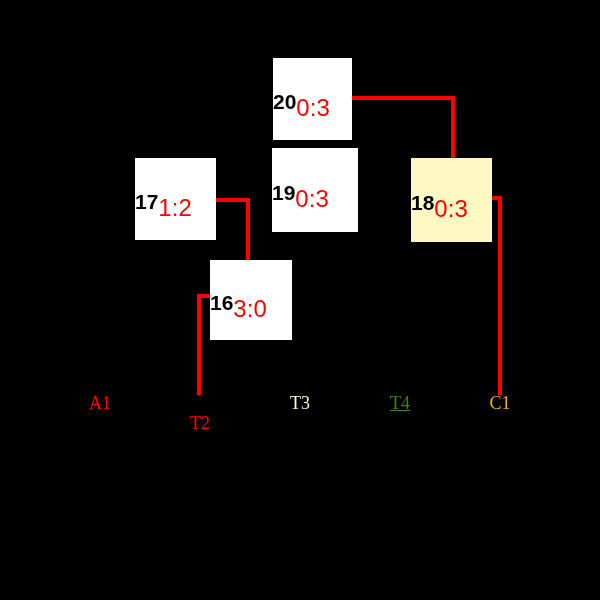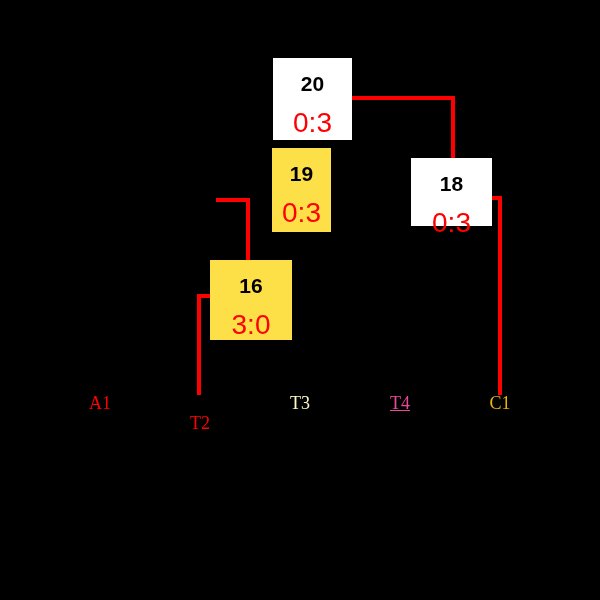--- a/index.html
+++ b/index.html
@@ -13,38 +13,37 @@
     height: 600px;
     background: #000000;
     overflow: hidden;
     font-family: "Liberation Sans", sans-serif;
   }
   .node-box {
     position: absolute;
     background: #FFFFFF;
     box-sizing: border-box;
     display: flex;
-    flex-direction: column;
     align-items: center;
     justify-content: flex-start;
-    padding-top: 14px;
+    padding-top: 6px;
   }
   .node-id {
     color: #000000;
     font-family: "Liberation Sans", sans-serif;
     font-weight: bold;
     font-size: 21px;
     line-height: 24px;
     letter-spacing: 0px;
   }
   .node-score {
     color: #FF0000;
     font-family: "Liberation Sans", sans-serif;
     font-weight: normal;
-    font-size: 28px;
+    font-size: 24px;
     line-height: 30px;
     margin-top: 12px;
   }
   .edge {
     position: absolute;
     background: #FF0000;
   }
   .leaf-label {
     position: absolute;
     color: #FF0000;
@@ -68,35 +67,39 @@
   <div class="edge" id="e4" style="left: 197px; top: 294px; width: 16px; height: 4px; background: rgb(255, 0, 0);"></div>
   <div class="edge" id="e5" style="left: 197px; top: 294px; width: 4px; height: 101px; background: rgb(255, 0, 0);"></div>
   <div class="edge" id="e6" style="left: 489px; top: 196px; width: 13px; height: 4px; background: rgb(255, 0, 0);"></div>
   <div class="edge" id="e7" style="left: 498px; top: 196px; width: 4px; height: 199px; background: rgb(255, 0, 0);"></div>
 
   <div class="node-box" id="n0" style="left: 273px; top: 58px; width: 79px; height: 82px; background: rgb(255, 255, 255);">
     <span class="node-id" style="color: rgb(0, 0, 0);">20</span>
     <span class="node-score" style="color: rgb(255, 0, 0);">0:3</span>
   </div>
 
-  <div class="node-box" id="n1" style="left: 272px; top: 148px; width: 59px; height: 84px; background: #fde047;">
+  <div class="node-box" id="n1" style="left: 272px; top: 148px; width: 86px; height: 84px; background: #ffffff;">
     <span class="node-id" style="color: rgb(0, 0, 0);">19</span>
     <span class="node-score" style="color: rgb(255, 0, 0);">0:3</span>
   </div>
 
-  <div class="node-box" id="n2" style="left: 411px; top: 158px; width: 81px; height: 68px; background: #ffffff;">
+  <div class="node-box" id="n2" style="left: 411px; top: 158px; width: 81px; height: 84px; background: #fef9c3;">
     <span class="node-id" style="color: rgb(0, 0, 0);">18</span>
     <span class="node-score" style="color: rgb(255, 0, 0);">0:3</span>
   </div>
 
+  <div class="node-box" id="n3" style="left: 135px; top: 158px; width: 81px; height: 82px; background: rgb(255, 255, 255);">
+    <span class="node-id" style="color: rgb(0, 0, 0);">17</span>
+    <span class="node-score" style="color: rgb(255, 0, 0);">1:2</span>
+  </div>
 
-  <div class="node-box" id="n4" style="left: 210px; top: 260px; width: 82px; height: 80px; background: #fde047;">
+  <div class="node-box" id="n4" style="left: 210px; top: 260px; width: 82px; height: 80px; background: #ffffff;">
     <span class="node-id" style="color: rgb(0, 0, 0);">16</span>
     <span class="node-score" style="color: rgb(255, 0, 0);">3:0</span>
   </div>
 
   <div class="leaf-label" id="l0" style="left: 100px; top: 396px; color: rgb(255, 0, 0);">A1</div>
   <div class="leaf-label" id="l1" style="left: 200px; top: 416px; color: rgb(255, 0, 0);">T2</div>
   <div class="leaf-label" id="l2" style="left: 300px; top: 396px; color: #fef9c3;">T3</div>
-  <div class="leaf-label" id="l3" style="left: 400px; top: 396px; color: #ec4899; text-decoration: underline;">T4</div>
+  <div class="leaf-label" id="l3" style="left: 400px; top: 396px; color: #4d7c0f; text-decoration: underline;">T4</div>
   <div class="leaf-label" id="l4" style="left: 500px; top: 396px; color: #eab308;">C1</div>
 
 </div>
 
 </body></html>

